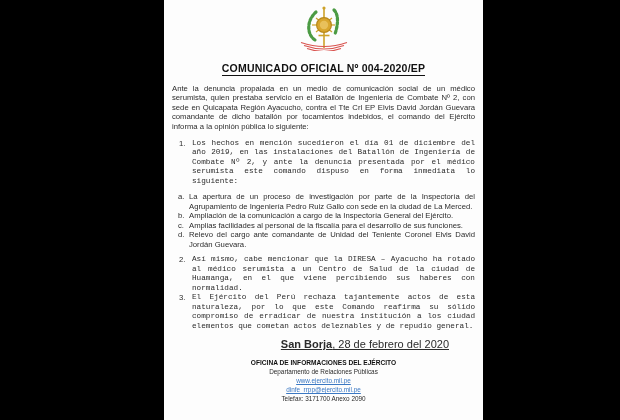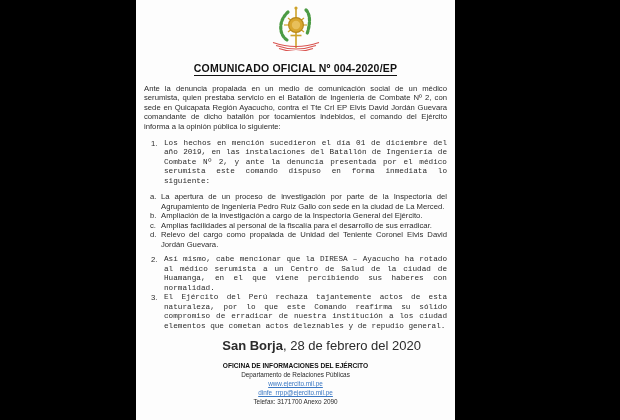--- a/index.html
+++ b/index.html
@@ -1,33 +1,33 @@
 <!DOCTYPE html>
 <html><head>
 <meta charset="utf-8">
 <style>
   html,body{margin:0;padding:0;background:#000;}
   .stage{position:relative;width:620px;height:420px;background:#000;overflow:hidden;
          font-family:"Liberation Sans",sans-serif;}
-  .paper{position:absolute;left:136px;top:0;width:319px;height:420px;background:#fdfdfd;
+  .paper{position:absolute;left:164px;top:0;width:319px;height:420px;background:#fdfdfd;
          box-sizing:border-box;padding:5px 8px 4px 8px;color:#2b2b2b;}
   .logo-wrap{text-align:center;height:46px;}
   .title-row{text-align:center;margin-top:7px;}
   .doc-title{display:inline-block;font-size:10.5px;font-weight:bold;color:#111;
              border-bottom:1.6px solid #111;padding-bottom:1px;letter-spacing:.2px;}
   .body-text{font-size:7.7px;line-height:9.5px;text-align:justify;}
   .intro{}
   .num-item{display:flex;margin-top:6px;}
   .num-item .num{flex:0 0 13px;padding-left:7px;box-sizing:content-box;}
   .num-item .content{flex:1;font-family:Liberation Mono, monospace;}
   .sub-item{display:flex;margin-top:0;}
   .sub-item.first{margin-top:6px;}
   .sub-item .letter{flex:0 0 11px;padding-left:6px;}
   .sub-item .content{flex:1;}
-  .date-line{margin-top:7px;text-align:right;padding-right:26px;font-size:13px;}
+  .date-line{margin-top:7px;text-align:right;padding-right:26px;font-size:11px;text-decoration:underline;}
   .date-line .place{font-weight:bold;}
   .footer{margin-top:8px;text-align:center;font-size:6.4px;line-height:9px;color:#2b2b2b;}
   .footer .office{font-weight:bold;font-size:6.6px;color:#111;}
   .footer a{color:#3b78c3;text-decoration:underline;cursor:pointer;}
 </style>
 </head>
 <body>
 
 <div class="stage">
   <div class="paper">
@@ -73,29 +73,29 @@
       <span class="num">1.</span>
       <span class="content">Los hechos en mención sucedieron el día 01 de diciembre del año 2019, en las instalaciones del Batallón de Ingeniería de Combate Nº 2, y ante la denuncia presentada por el médico serumista este comando dispuso en forma inmediata lo siguiente:</span>
     </div>
 
     <div class="sub-item first body-text">
       <span class="letter">a.</span>
       <span class="content">La apertura de un proceso de investigación por parte de la Inspectoría del Agrupamiento de Ingeniería Pedro Ruiz Gallo con sede en la ciudad de La Merced.</span>
     </div>
     <div class="sub-item body-text">
       <span class="letter">b.</span>
-      <span class="content">Ampliación de la investigación a cargo de la Inspectoría General del Ejército.</span>
+      <span class="content">Ampliación de la comunicación a cargo de la Inspectoría General del Ejército.</span>
     </div>
     <div class="sub-item body-text">
       <span class="letter">c.</span>
-      <span class="content">Amplias facilidades al personal de la fiscalía para el desarrollo de sus erradicar.</span>
+      <span class="content">Amplias facilidades al personal de la fiscalía para el desarrollo de sus funciones.</span>
     </div>
     <div class="sub-item body-text">
       <span class="letter">d.</span>
-      <span class="content">Relevo del cargo como propalada de Unidad del Teniente Coronel Elvis David Jordán Guevara.</span>
+      <span class="content">Relevo del cargo ante comandante de Unidad del Teniente Coronel Elvis David Jordán Guevara.</span>
     </div>
 
     <div class="num-item body-text">
       <span class="num">2.</span>
       <span class="content">Así mismo, cabe mencionar que la DIRESA – Ayacucho ha rotado al médico serumista  a un Centro de Salud de la ciudad de Huamanga, en el que viene percibiendo sus haberes con normalidad.</span>
     </div>
 
     <div class="num-item body-text" style="margin-top:0;">
       <span class="num">3.</span>
       <span class="content">El Ejército del Perú rechaza tajantemente actos de esta naturaleza, por lo que este Comando reafirma su sólido compromiso de erradicar de nuestra institución a los ciudad elementos que cometan actos deleznables y de repudio general.</span>

